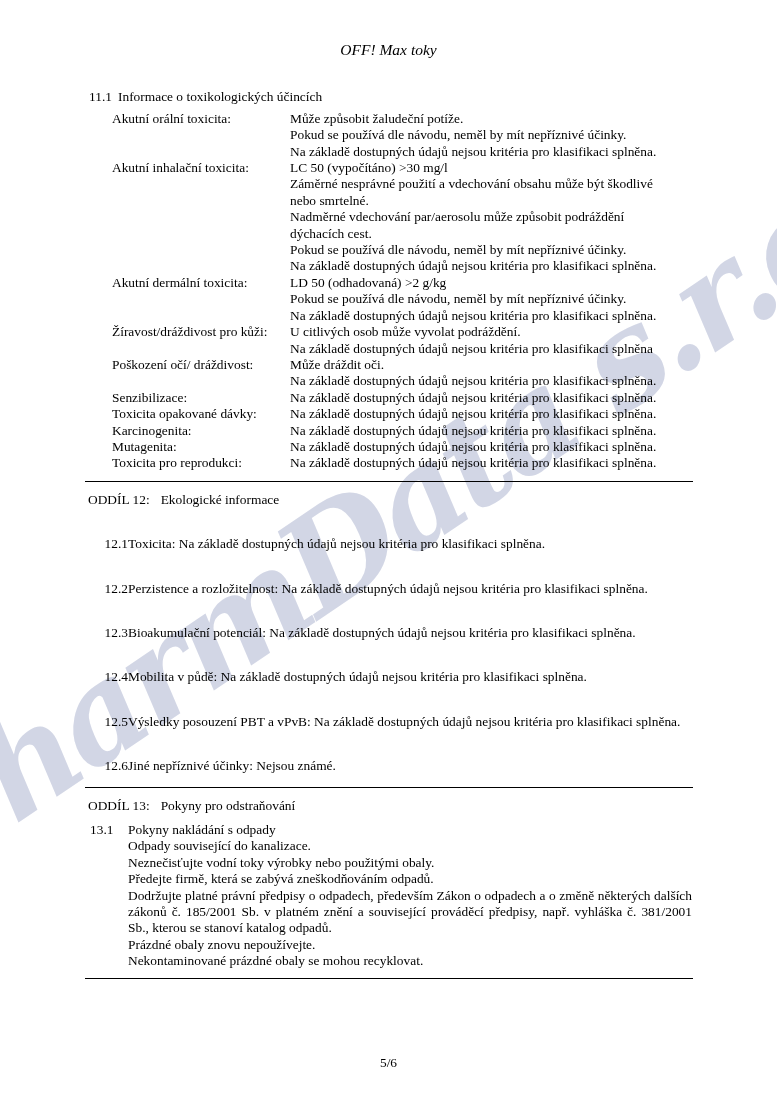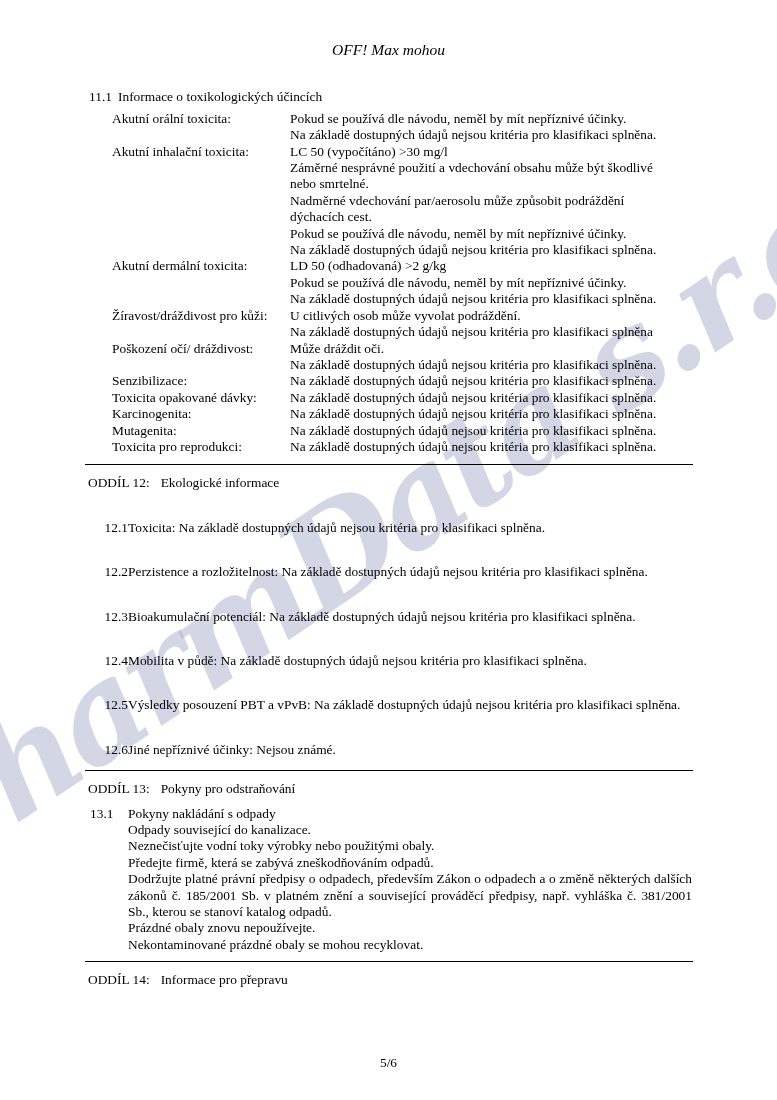--- a/index.html
+++ b/index.html
@@ -85,30 +85,31 @@
 </style>
 </head>
 <body>
 
 <div class="page">
 
   <div class="watermark">PharmData s.r.o.</div>
 
   <div class="content">
 
-    <div class="doc-title">OFF! Max mohou</div>
+    <div class="doc-title">OFF! Max toky</div>
 
     <div class="s11-heading">
       <span class="num">11.1</span><span>Informace o toxikologických účincích</span>
     </div>
 
     <div class="tox-table" id="tox-rows">
         <div class="tox-row">
           <span class="tox-label">Akutní orální toxicita:</span>
           <div class="tox-lines">
+            <div class="line">Může způsobit žaludeční potíže.</div>
             <div class="line">Pokud se používá dle návodu, neměl by mít nepříznivé účinky.</div>
             <div class="line">Na základě dostupných údajů nejsou kritéria pro klasifikaci splněna.</div>
           </div>
         </div>
         <div class="tox-row">
           <span class="tox-label">Akutní inhalační toxicita:</span>
           <div class="tox-lines">
             <div class="line">LC 50 (vypočítáno)  &gt;30 mg/l</div>
             <div class="line">Záměrné nesprávné použití a vdechování obsahu může být škodlivé</div>
             <div class="line">nebo smrtelné.</div>
@@ -221,21 +222,18 @@
           <div class="line">Neznečisťujte vodní toky výrobky nebo použitými obaly.</div>
           <div class="line">Předejte firmě, která se zabývá zneškodňováním odpadů.</div>
           <div class="line">Dodržujte platné právní předpisy o odpadech, především Zákon o odpadech a o změně některých dalších zákonů č. 185/2001 Sb. v platném znění a související prováděcí předpisy, např. vyhláška č. 381/2001 Sb., kterou se stanoví katalog odpadů.</div>
           <div class="line">Prázdné obaly znovu nepoužívejte.</div>
           <div class="line">Nekontaminované prázdné obaly se mohou recyklovat.</div>
         </div>
     </div>
 
     <hr class="rule rule-3">
 
-    <div class="oddil-heading">
-      <span class="num">ODDÍL 14:</span><span>Informace pro přepravu</span>
-    </div>
 
   </div>
 
   <div class="page-number">5/6</div>
 
 </div>
 
 </body></html>

